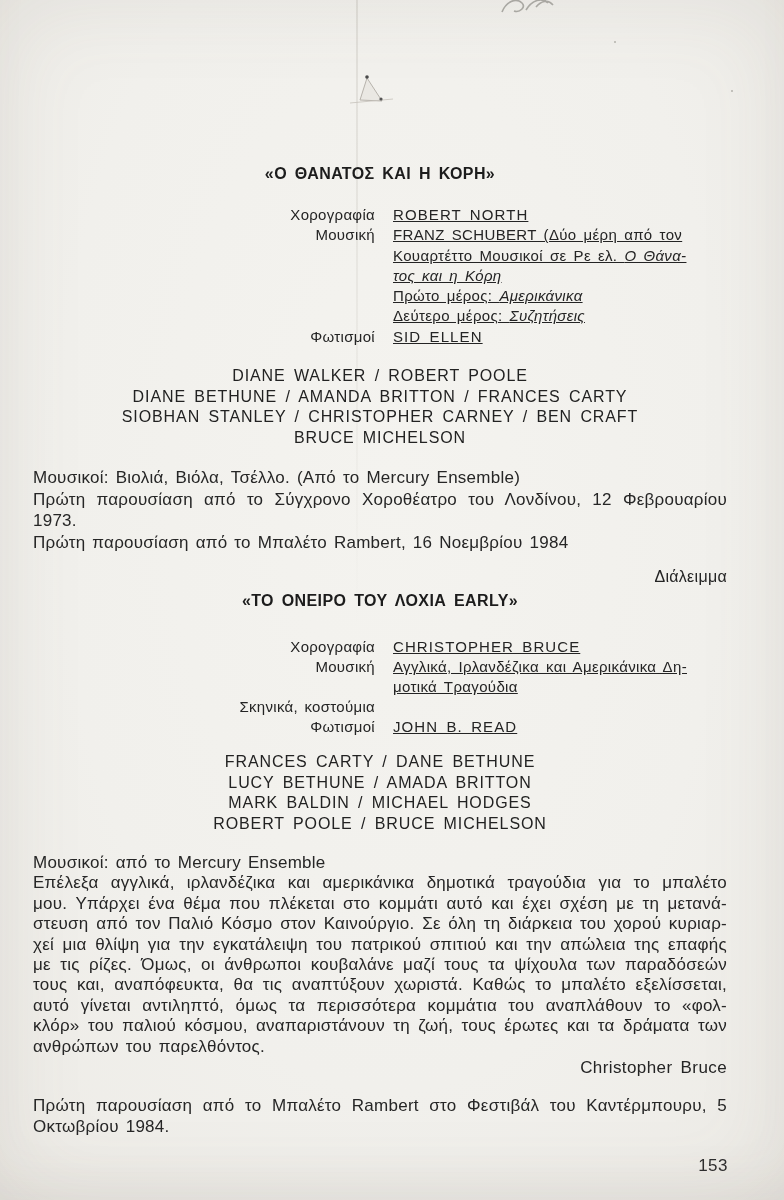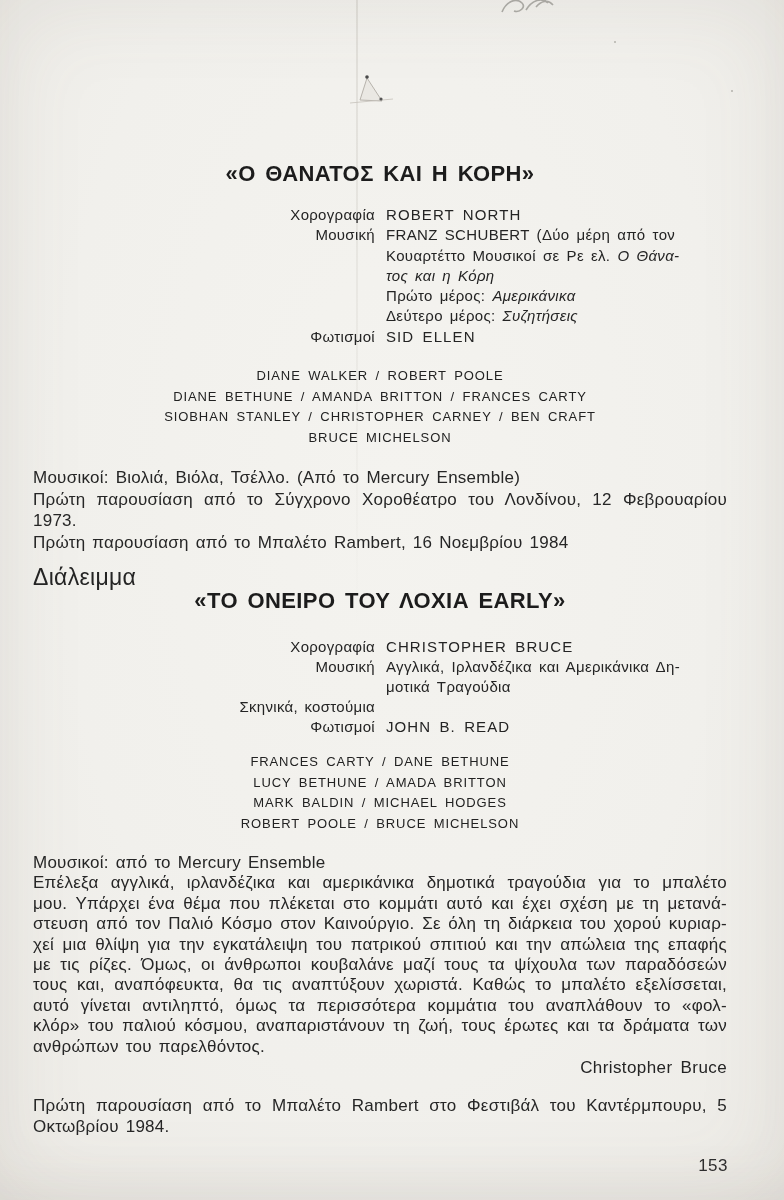--- a/index.html
+++ b/index.html
@@ -18,38 +18,38 @@
   .crease {
     position:absolute; left:356px; top:0; width:2px; height:630px;
     background:linear-gradient(to bottom, rgba(125,118,105,0.16), rgba(125,118,105,0.06) 65%, rgba(125,118,105,0));
   }
   .mark { position:absolute; pointer-events:none; }
   .speck { position:absolute; border-radius:50%; background:#7b7871; opacity:.5; }
 
   .abs { position:absolute; left:33px; width:694px; }
 
   .worktitle {
-    text-align:center; font-weight:bold; font-size:22px; line-height:22px;
+    text-align:center; font-weight:bold; font-size:16px; line-height:22px;
     letter-spacing:0.4px; word-spacing:3px; color:#1c1c1c; white-space:nowrap;
   }
-  .interval { text-align:left; font-size:23px; line-height:20px; letter-spacing:0.3px; }
+  .interval { text-align:right; font-size:16px; line-height:20px; letter-spacing:0.3px; }
 
   .credits { font-size:15px; }
   .crow { display:flex; align-items:flex-start; }
   .clabel {
     width:342px; flex:0 0 342px; text-align:right;
     line-height:20.3px; letter-spacing:0.3px; word-spacing:2px; white-space:nowrap;
   }
-  .cvalue { margin-left:11px; flex:1 1 auto; line-height:20.3px; }
+  .cvalue { margin-left:18px; flex:1 1 auto; line-height:20.3px;text-decoration:underline; }
   .c2 .clabel, .c2 .cvalue { line-height:20.1px; }
   .cline { white-space:nowrap; letter-spacing:0.35px; word-spacing:2.5px; }
   .caps { letter-spacing:1.1px; word-spacing:3px; }
   .it { font-style:italic; }
 
-  .cast { text-align:center; font-size:13px; }
+  .cast { text-align:center; font-size:16px; }
   .castline {
     line-height:20.6px; letter-spacing:0.9px; word-spacing:3px; white-space:nowrap; color:#222;
   }
   .cast2 .castline { line-height:20.7px; }
 
   .para { font-size:17px; color:#262626; }
   .pline { line-height:21.6px; letter-spacing:0.25px; word-spacing:2px; }
   .p2 .pline { line-height:20.4px; }
   .p3 .pline { line-height:20.8px; }
   .j { text-align:justify; text-align-last:justify; }

